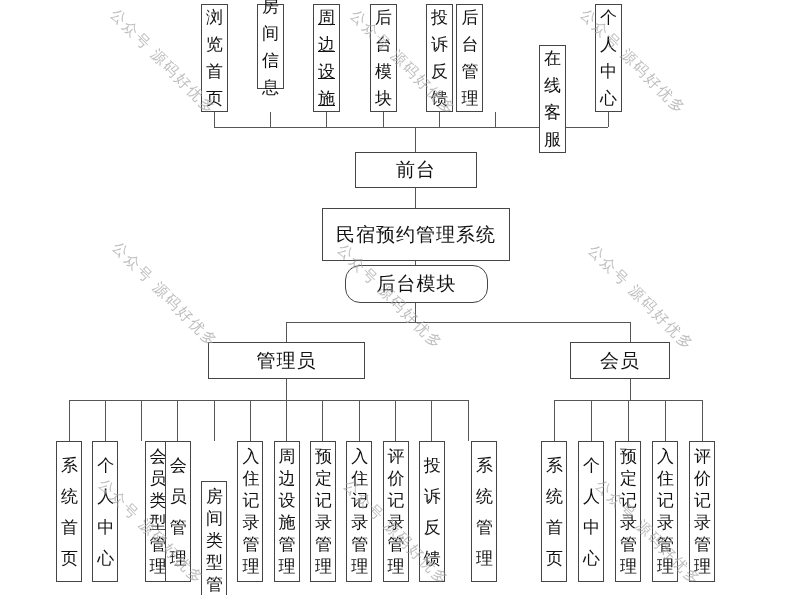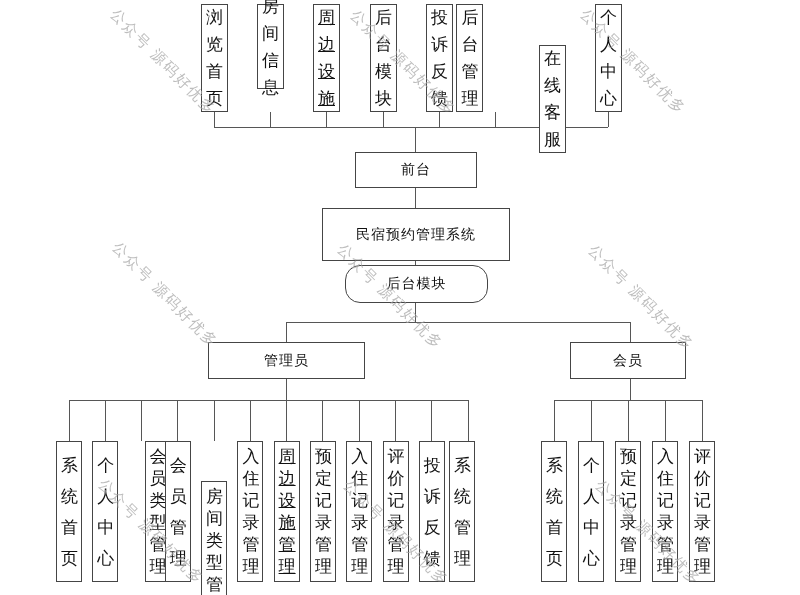--- a/index.html
+++ b/index.html
@@ -9,21 +9,21 @@
     font-family:"Liberation Sans", sans-serif;
     color:#111111;
   }
   svg.wires { position:absolute; left:0; top:0; z-index:1; }
   .box {
     position:absolute; box-sizing:border-box;
     background:#ffffff; border:1px solid #454545;
     display:flex; align-items:center; justify-content:center;
     z-index:2;
   }
-  .hlabel { font-size:14px; letter-spacing:1px; white-space:nowrap; }
+  .hlabel { font-size:19px; letter-spacing:1px; white-space:nowrap; }
   .vlabel {
     width:1.06em; font-size:17px; text-align:right;
     word-break:break-all; overflow-wrap:anywhere;
   }
   .lh-top { line-height:27px; }
   .lh-4   { line-height:31px; }
   .lh-6   { line-height:22px; }
   .watermark {
     position:absolute; z-index:5; pointer-events:none;
     font-size:15px; letter-spacing:2px; white-space:nowrap;
@@ -68,57 +68,57 @@
       </div>
       <div class="box" style="left: 322px; top: 208px; width: 188px; height: 53px;">
         <div class="hlabel">民宿预约管理系统</div>
       </div>
       <div class="box" style="left: 345px; top: 265px; width: 143px; height: 38px; border-radius: 15px;">
         <div class="hlabel">后台模块</div>
       </div>
       <div class="box" style="left: 208px; top: 342px; width: 157px; height: 37px;">
         <div class="hlabel">管理员</div>
       </div>
-      <div class="box" style="left: 570px; top: 342px; width: 116px; height: 37px;">
+      <div class="box" style="left: 570px; top: 342px; width: 100px; height: 37px;">
         <div class="hlabel">会员</div>
       </div>
       <div class="box" style="left: 56px; top: 441px; width: 26px; height: 141px;">
         <div class="vlabel lh-4">系统首页</div>
       </div>
       <div class="box" style="left: 92.3px; top: 441px; width: 26px; height: 141px;">
         <div class="vlabel lh-4">个人中心</div>
       </div>
       <div class="box" style="left: 128.5px; top: 441px; width: 26px; height: 141px; margin-left: 16px;">
         <div class="vlabel lh-6">会员类型管理</div>
       </div>
       <div class="box" style="left: 164.8px; top: 441px; width: 26px; height: 141px;">
         <div class="vlabel lh-4">会员管理</div>
       </div>
       <div class="box" style="left: 201.1px; top: 441px; width: 26px; height: 141px; margin-top: 40px;">
         <div class="vlabel lh-6">房间类型管理</div>
       </div>
       <div class="box" style="left: 237.4px; top: 441px; width: 26px; height: 141px;">
         <div class="vlabel lh-6">入住记录管理</div>
       </div>
-      <div class="box" style="left: 273.6px; top: 441px; width: 26px; height: 141px; text-decoration: underline;">
+      <div class="box" style="left: 273.6px; top: 441px; width: 26px; height: 141px;">
         <div class="vlabel lh-6">周边设施管理</div>
       </div>
       <div class="box" style="left: 309.9px; top: 441px; width: 26px; height: 141px;">
         <div class="vlabel lh-6">预定记录管理</div>
       </div>
       <div class="box" style="left: 346.2px; top: 441px; width: 26px; height: 141px;">
         <div class="vlabel lh-6">入住记录管理</div>
       </div>
       <div class="box" style="left: 382.5px; top: 441px; width: 26px; height: 141px;">
         <div class="vlabel lh-6">评价记录管理</div>
       </div>
       <div class="box" style="left: 418.7px; top: 441px; width: 26px; height: 141px;">
         <div class="vlabel lh-4">投诉反馈</div>
       </div>
-      <div class="box" style="left: 449px; top: 441px; width: 26px; height: 141px;">
+      <div class="box" style="left: 471px; top: 441px; width: 26px; height: 141px;">
         <div class="vlabel lh-4">系统管理</div>
       </div>
       <div class="box" style="left: 541px; top: 441px; width: 26px; height: 141px;">
         <div class="vlabel lh-4">系统首页</div>
       </div>
       <div class="box" style="left: 578px; top: 441px; width: 26px; height: 141px;">
         <div class="vlabel lh-4">个人中心</div>
       </div>
       <div class="box" style="left: 615px; top: 441px; width: 26px; height: 141px;">
         <div class="vlabel lh-6">预定记录管理</div>

